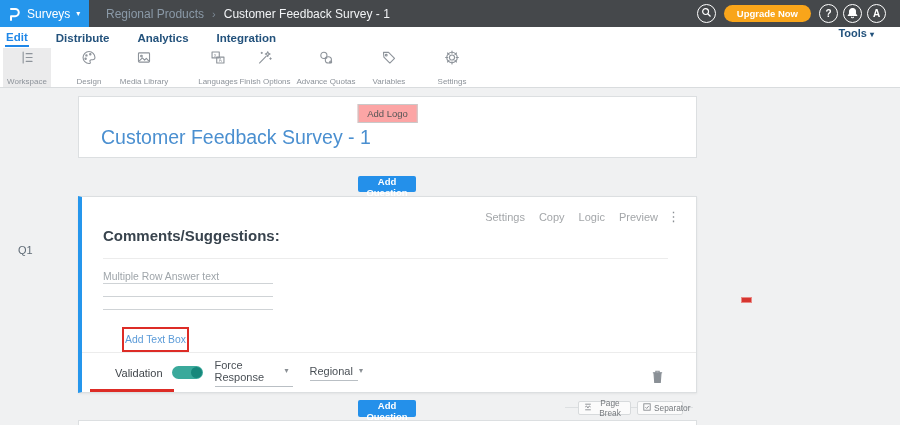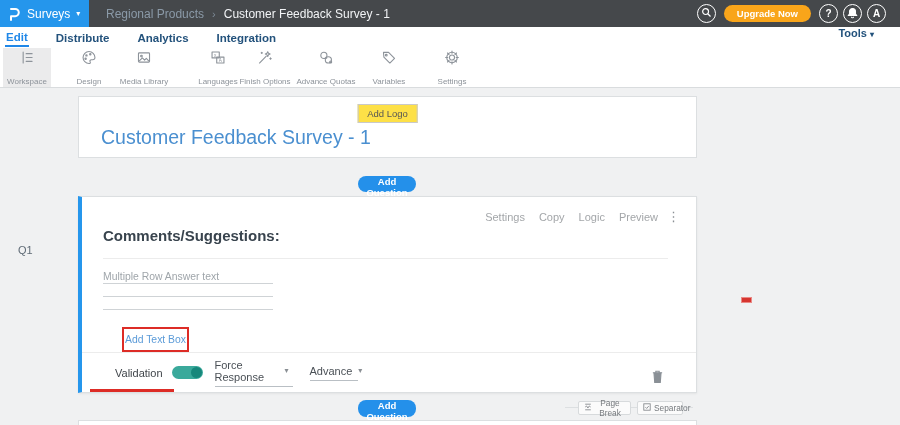--- a/index.html
+++ b/index.html
@@ -49,25 +49,25 @@
   .pencil { font-size:11px; color:#666; cursor:pointer; }
   .preview-btn { position:absolute; left:841px; top:56px; width:53px; height:23px; background:#2b96e8; border:none;
     border-radius:3px; color:#fff; font-size:10.5px; display:flex; align-items:center; justify-content:center; gap:4px;
     cursor:pointer; font-family:inherit; }
   .preview-btn svg { stroke:#fff; fill:none; stroke-width:1.3; }
 
   
   .pagebody { position:absolute; left:0; top:88px; width:900px; height:337px; background:#f0f1f2; }
   .card { position:absolute; background:#fff; border:1px solid #dcdfe1; }
   .title-card { left:78px; top:8px; width:619px; height:62px; }
-  .add-logo-btn { position:absolute; left:50%; transform:translateX(-50%); top:7px; background:#fde047;
+  .add-logo-btn { position:absolute; left:50%; transform:translateX(-50%); top:7px; background:#fca5a5;
     border:1px solid #c9c9c9; border-radius:0; font-size:9.5px; color:#555; padding:3px 9px; cursor:pointer; font-family:inherit; }
   .survey-title { position:absolute; left:22px; top:29px; font-size:19.5px; font-weight:400; color:#4a8fd0; cursor:text; }
 
-  .add-q-btn { position:absolute; left:50%; transform:translateX(-50%); background:#2490ea; border:none; border-radius:8px;
+  .add-q-btn { position:absolute; left:50%; transform:translateX(-50%); background:#2490ea; border:none; border-radius:2px;
     color:#fff; font-size:9.5px; font-weight:bold; cursor:pointer; font-family:inherit; }
   .add-q-top { top:88px; width:58px; height:16px; left:387px; }
   .add-q-bottom { top:312px; width:58px; height:17px; left:387px; }
 
   .q-number { position:absolute; left:18px; top:156px; font-size:11px; color:#5f6b76; }
 
   .question-card { left:78px; top:108px; width:619px; height:197px; border-left:4px solid #2596ec;
     box-shadow:0 1px 2px rgba(0,0,0,0.06); }
   .q-actions { position:absolute; right:38px; top:14px; display:flex; gap:14px; }
   .q-action { font-size:11px; color:#a3a6a9; cursor:pointer; }
@@ -277,21 +277,21 @@
       <div class="q-footer">
         <span class="validation-lbl">Validation</span>
         <span class="toggle">
             <span class="knob"></span>
           </span>
         <span class="dropdown dd-force">
           <span class="dd-lbl">Force Response</span>
           <span class="caret">▾</span>
         </span>
         <span class="dropdown dd-default">
-          <span class="dd-lbl">Advance</span>
+          <span class="dd-lbl">Regional</span>
           <span class="caret">▾</span>
         </span>
       </div>
       <button class="trash-btn">
         <span><svg width="13" height="15" viewBox="0 0 14 16">
               <path d="M2 4h10M5.2 4V2.4h3.6V4"></path>
               <path d="M3.2 4l.8 10.5h6l.8-10.5" fill="#8a9096"></path>
             </svg></span>
       </button>
       <div class="ann-underline"></div>

